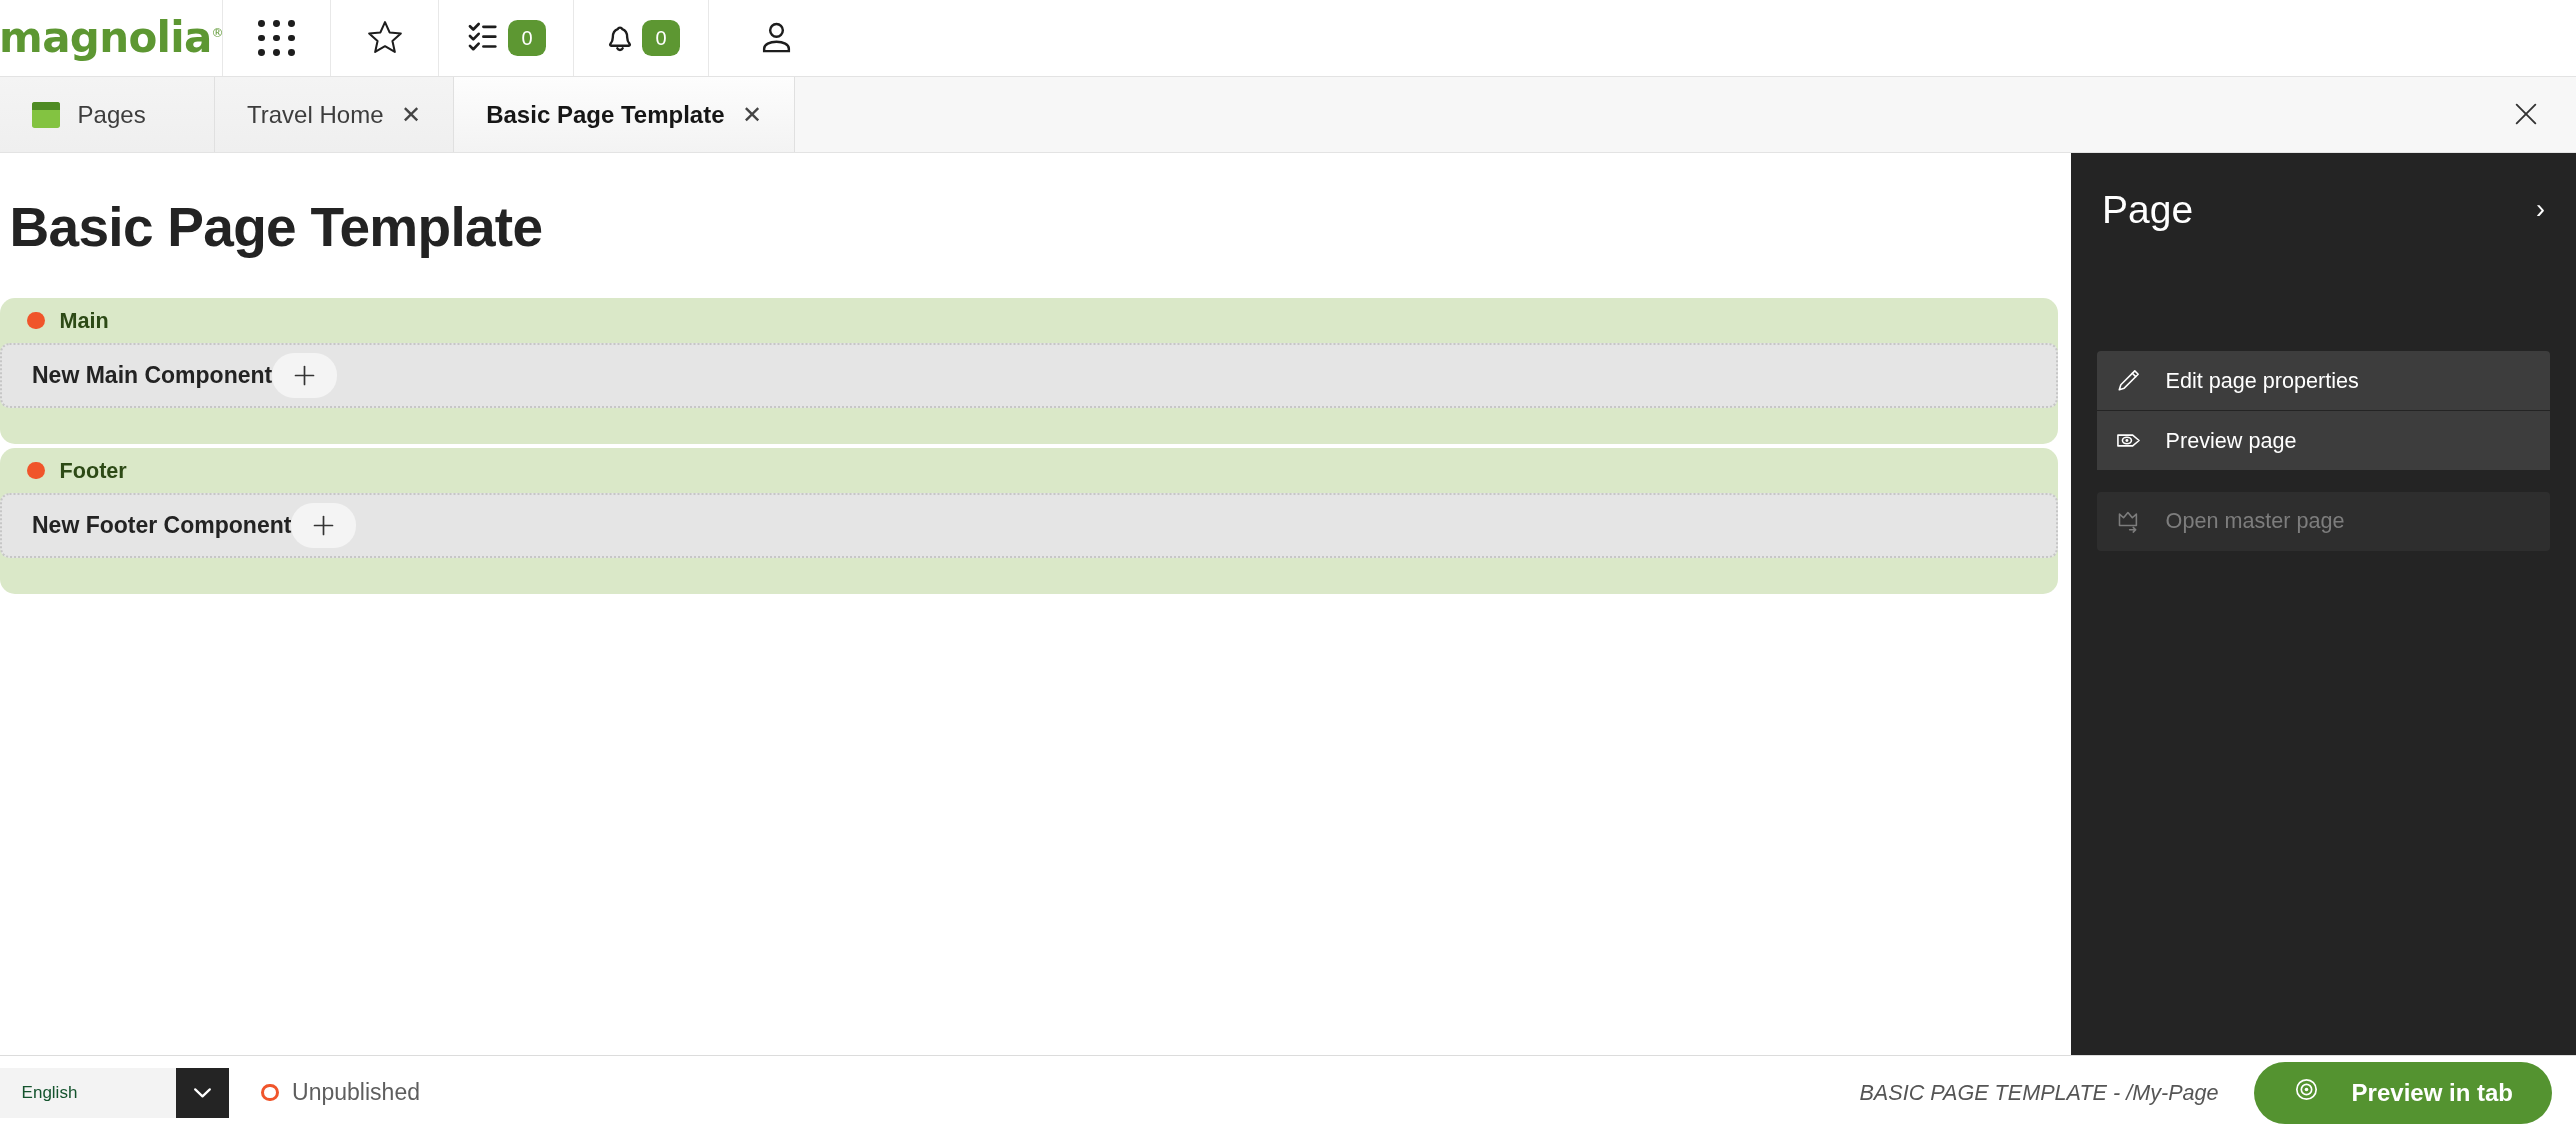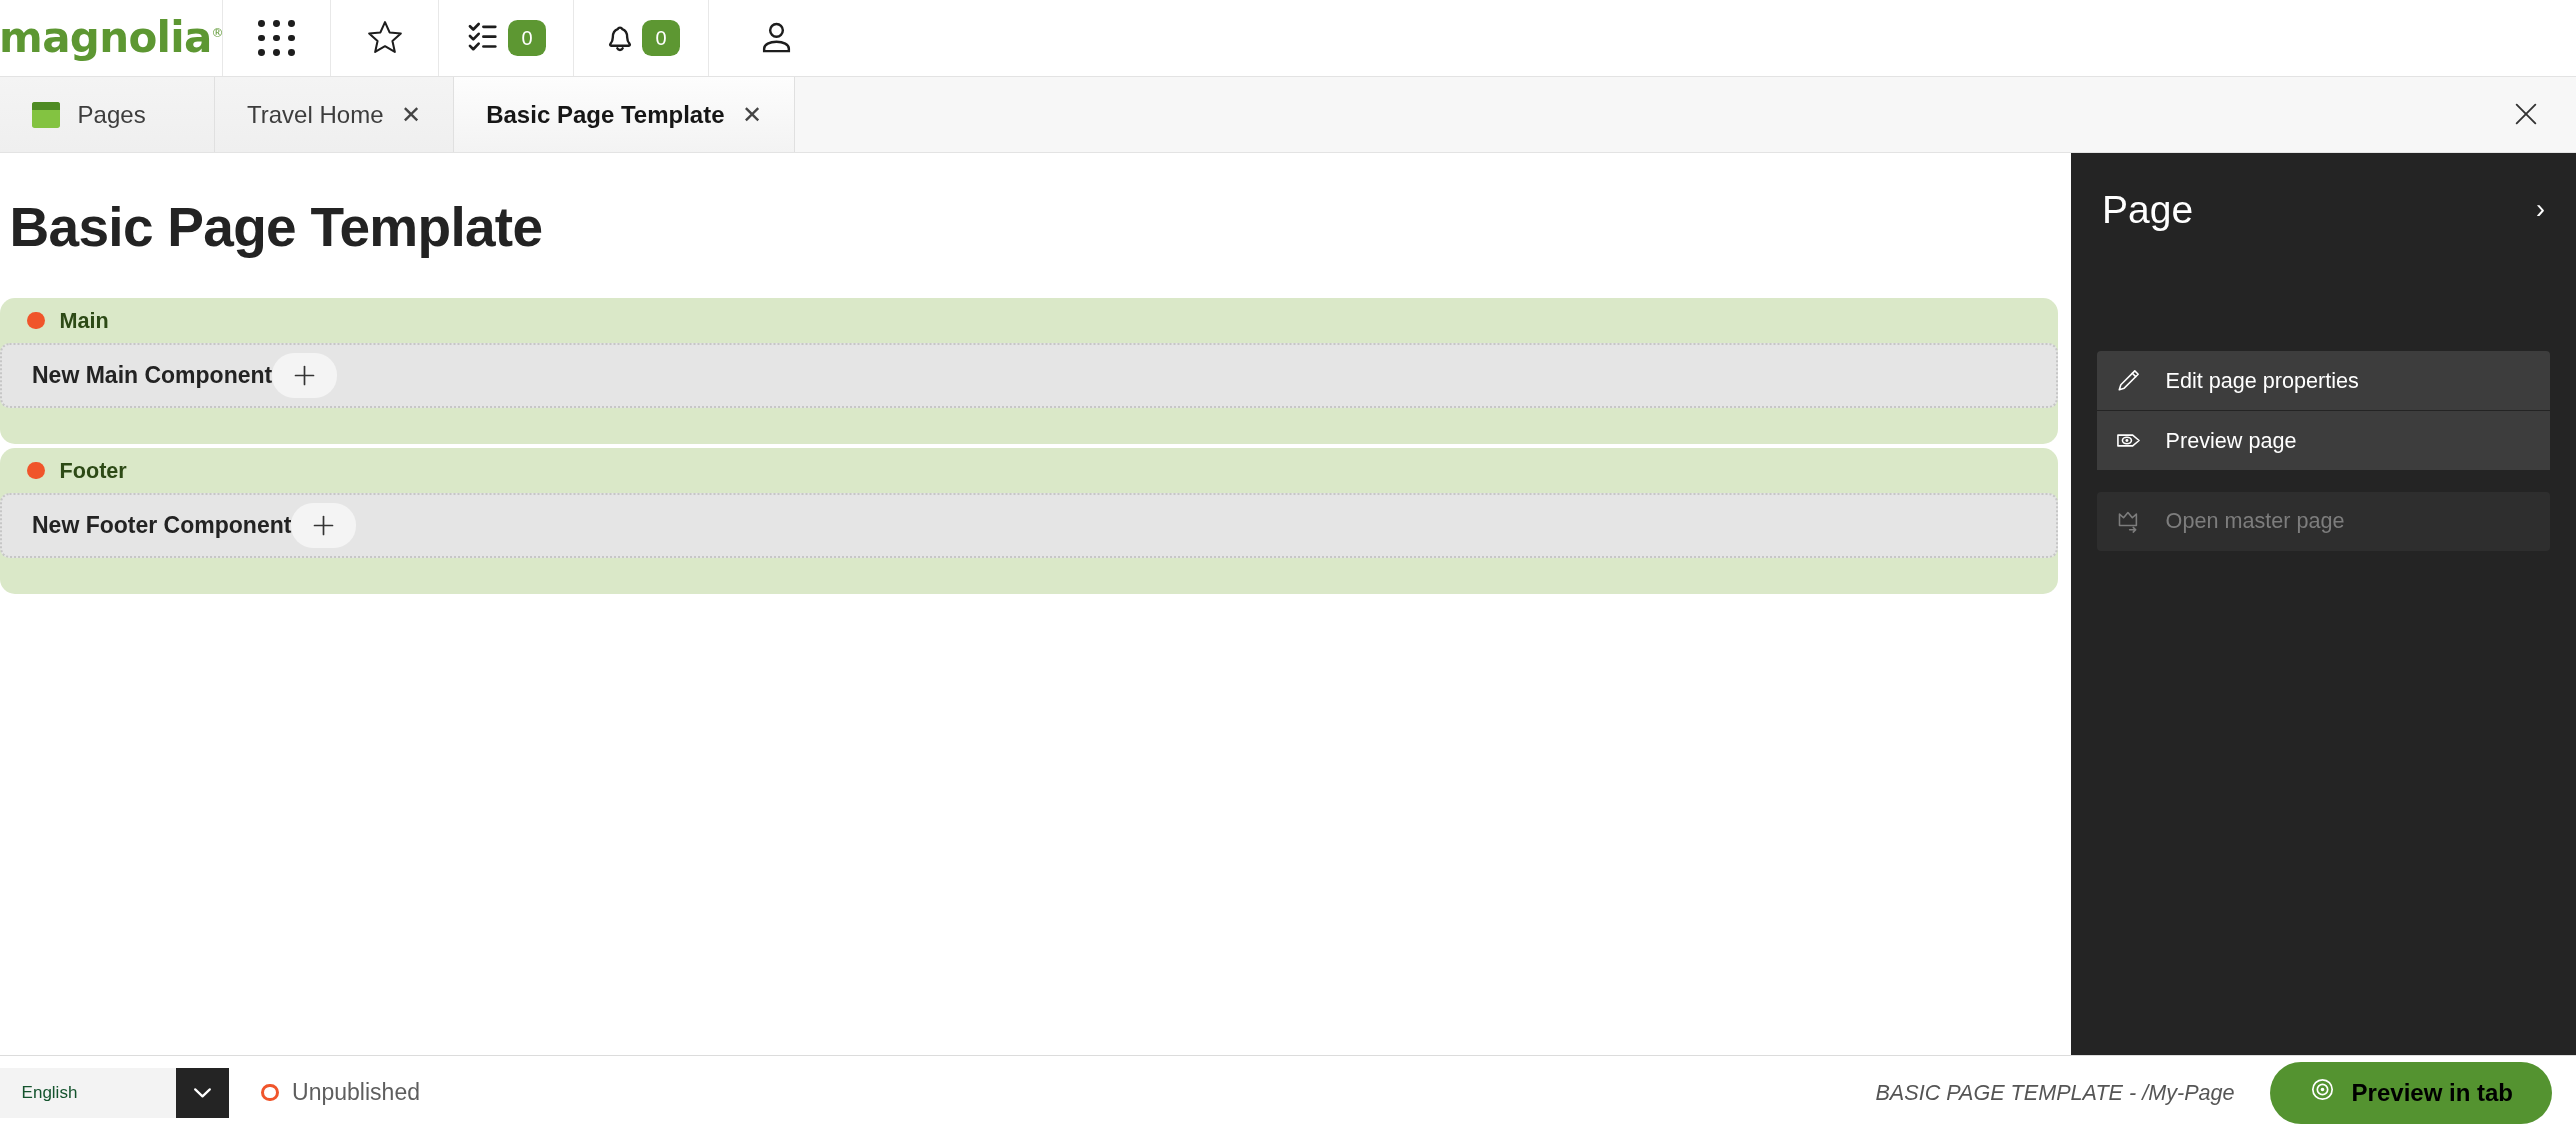--- a/index.html
+++ b/index.html
@@ -373,26 +373,26 @@
   .bottom-spacer { flex: 1; }
   .template-path {
     font-size: 21.6px;
     color: #555555;
     margin-right: 35px;
     white-space: nowrap;
     font-style: italic;
   }
   .preview-btn {
     background: #549330;
-    color: #000000;
+    color: #ffffff;
     border-radius: 34px;
     height: 62px;
     display: flex;
     align-items: center;
-    gap: 16px;
+    gap: 32px;
     padding: 0 39px;
     font-size: 24px;
     font-weight: 700;
     cursor: pointer;
     border: none;
     font-family: "Liberation Sans", sans-serif;
   }
 </style>
 </head>
 <body>

